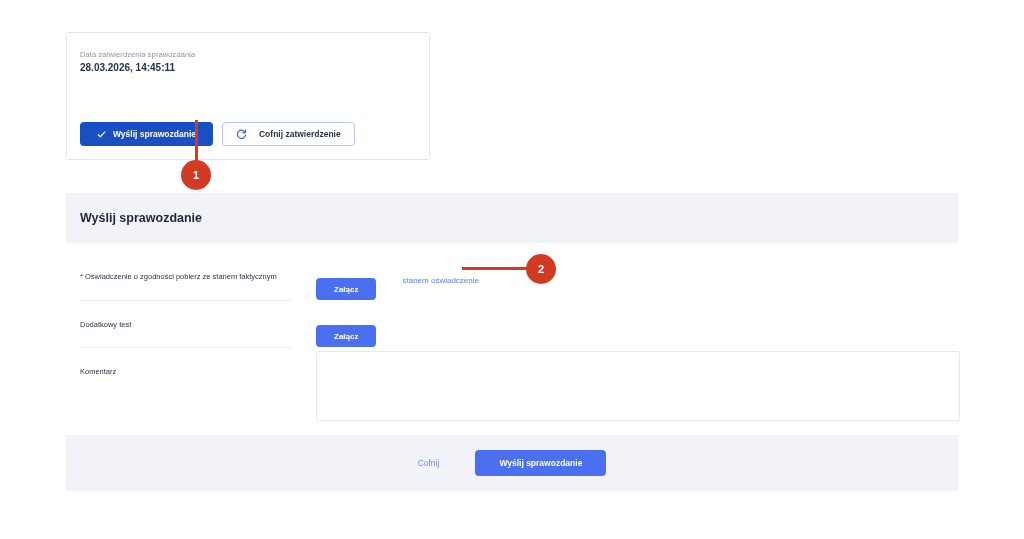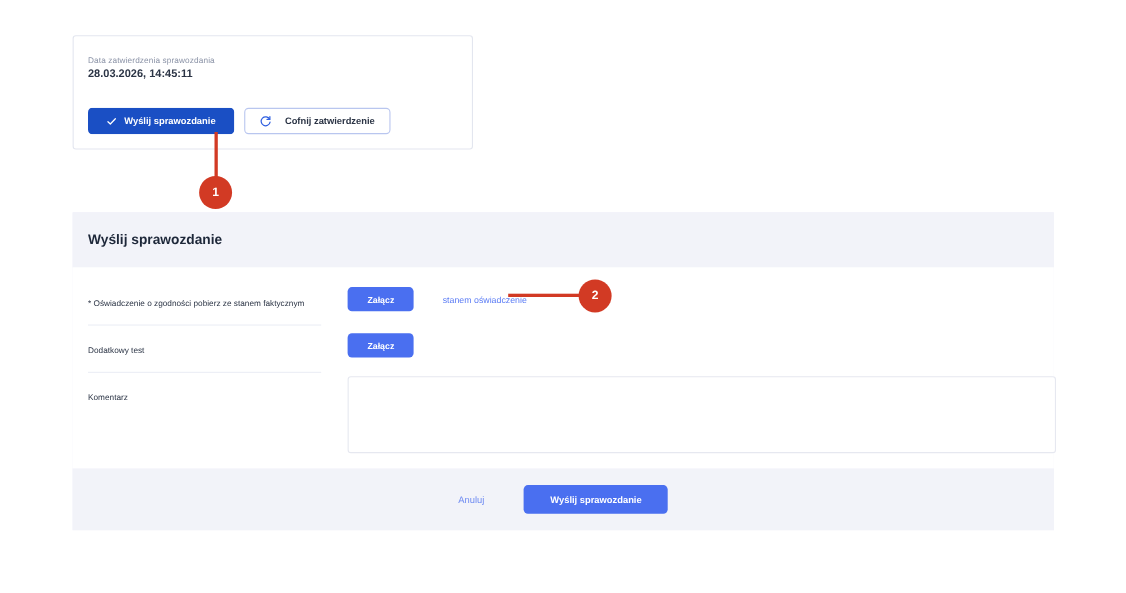--- a/index.html
+++ b/index.html
@@ -15,21 +15,21 @@
     color: #2b3445;
     overflow: hidden;
   }
 
   
   .status-card {
     position: absolute;
     left: 66px;
     top: 32px;
     width: 364px;
-    height: 104px;
+    height: 128px;
     background: #ffffff;
     border: 1px solid #e3e6ef;
     border-radius: 3px;
     box-sizing: border-box;
   }
   .status-fields {
     position: absolute;
     left: 13px;
     top: 16px;
     right: 13px;
@@ -184,20 +184,21 @@
     color: #ffffff;
     height: 22px;
     padding: 0 18px;
     border-radius: 4px;
     font-size: 8px;
     font-weight: 700;
     display: inline-flex;
     align-items: center;
     justify-content: center;
     cursor: pointer;
+    margin-top: 17px;
   }
   .download-link {
     font-size: 8px;
     color: #5b7cf5;
     text-decoration: none;
     cursor: pointer;
     white-space: nowrap;
   }
   .comment-row .row-control-cell { padding-top: 4px; padding-right: 0; }
   .textarea-box {
@@ -307,17 +308,17 @@
         <span class="row-label">Komentarz</span>
       </div>
       <div class="row-control-cell">
         <div class="textarea-box"></div>
       </div>
     </div>
 
   </div>
 
   <div class="panel-footer">
-    <span class="link-cancel">Anuluj</span>
+    <span class="link-cancel">Cofnij</span>
     <div class="btn-submit">Wyślij sprawozdanie</div>
   </div>
 
 </div>
 
 </body></html>

